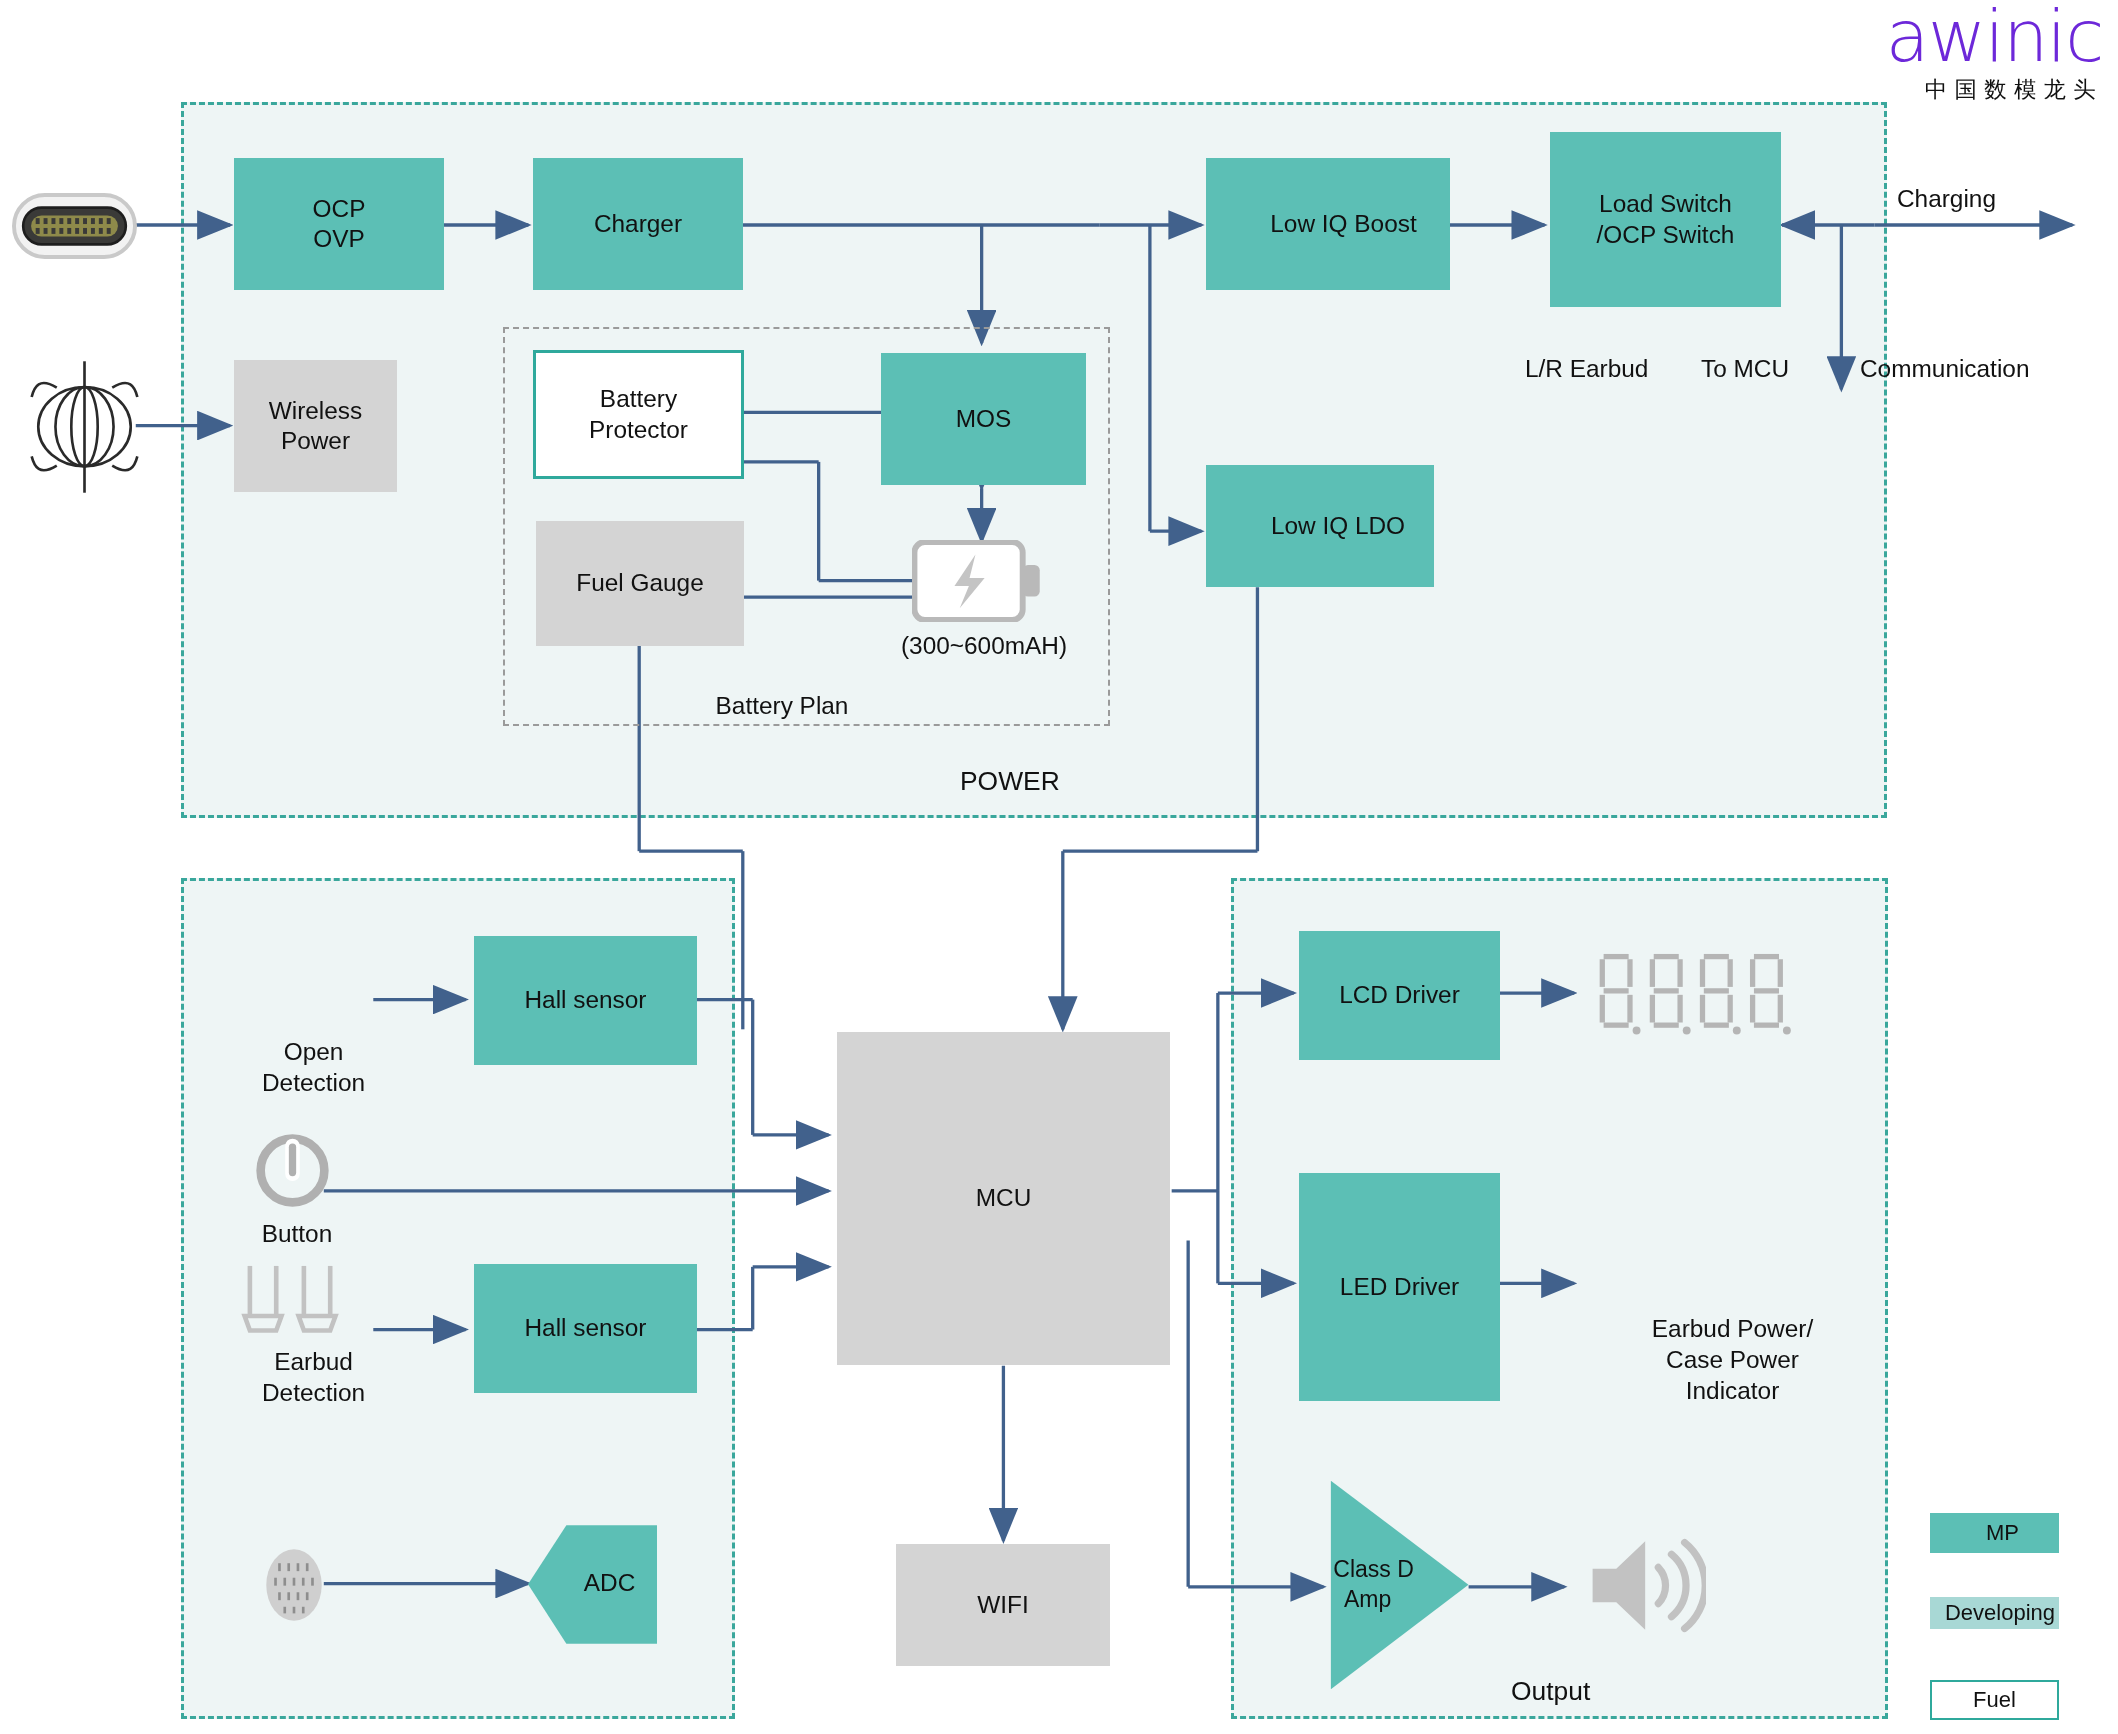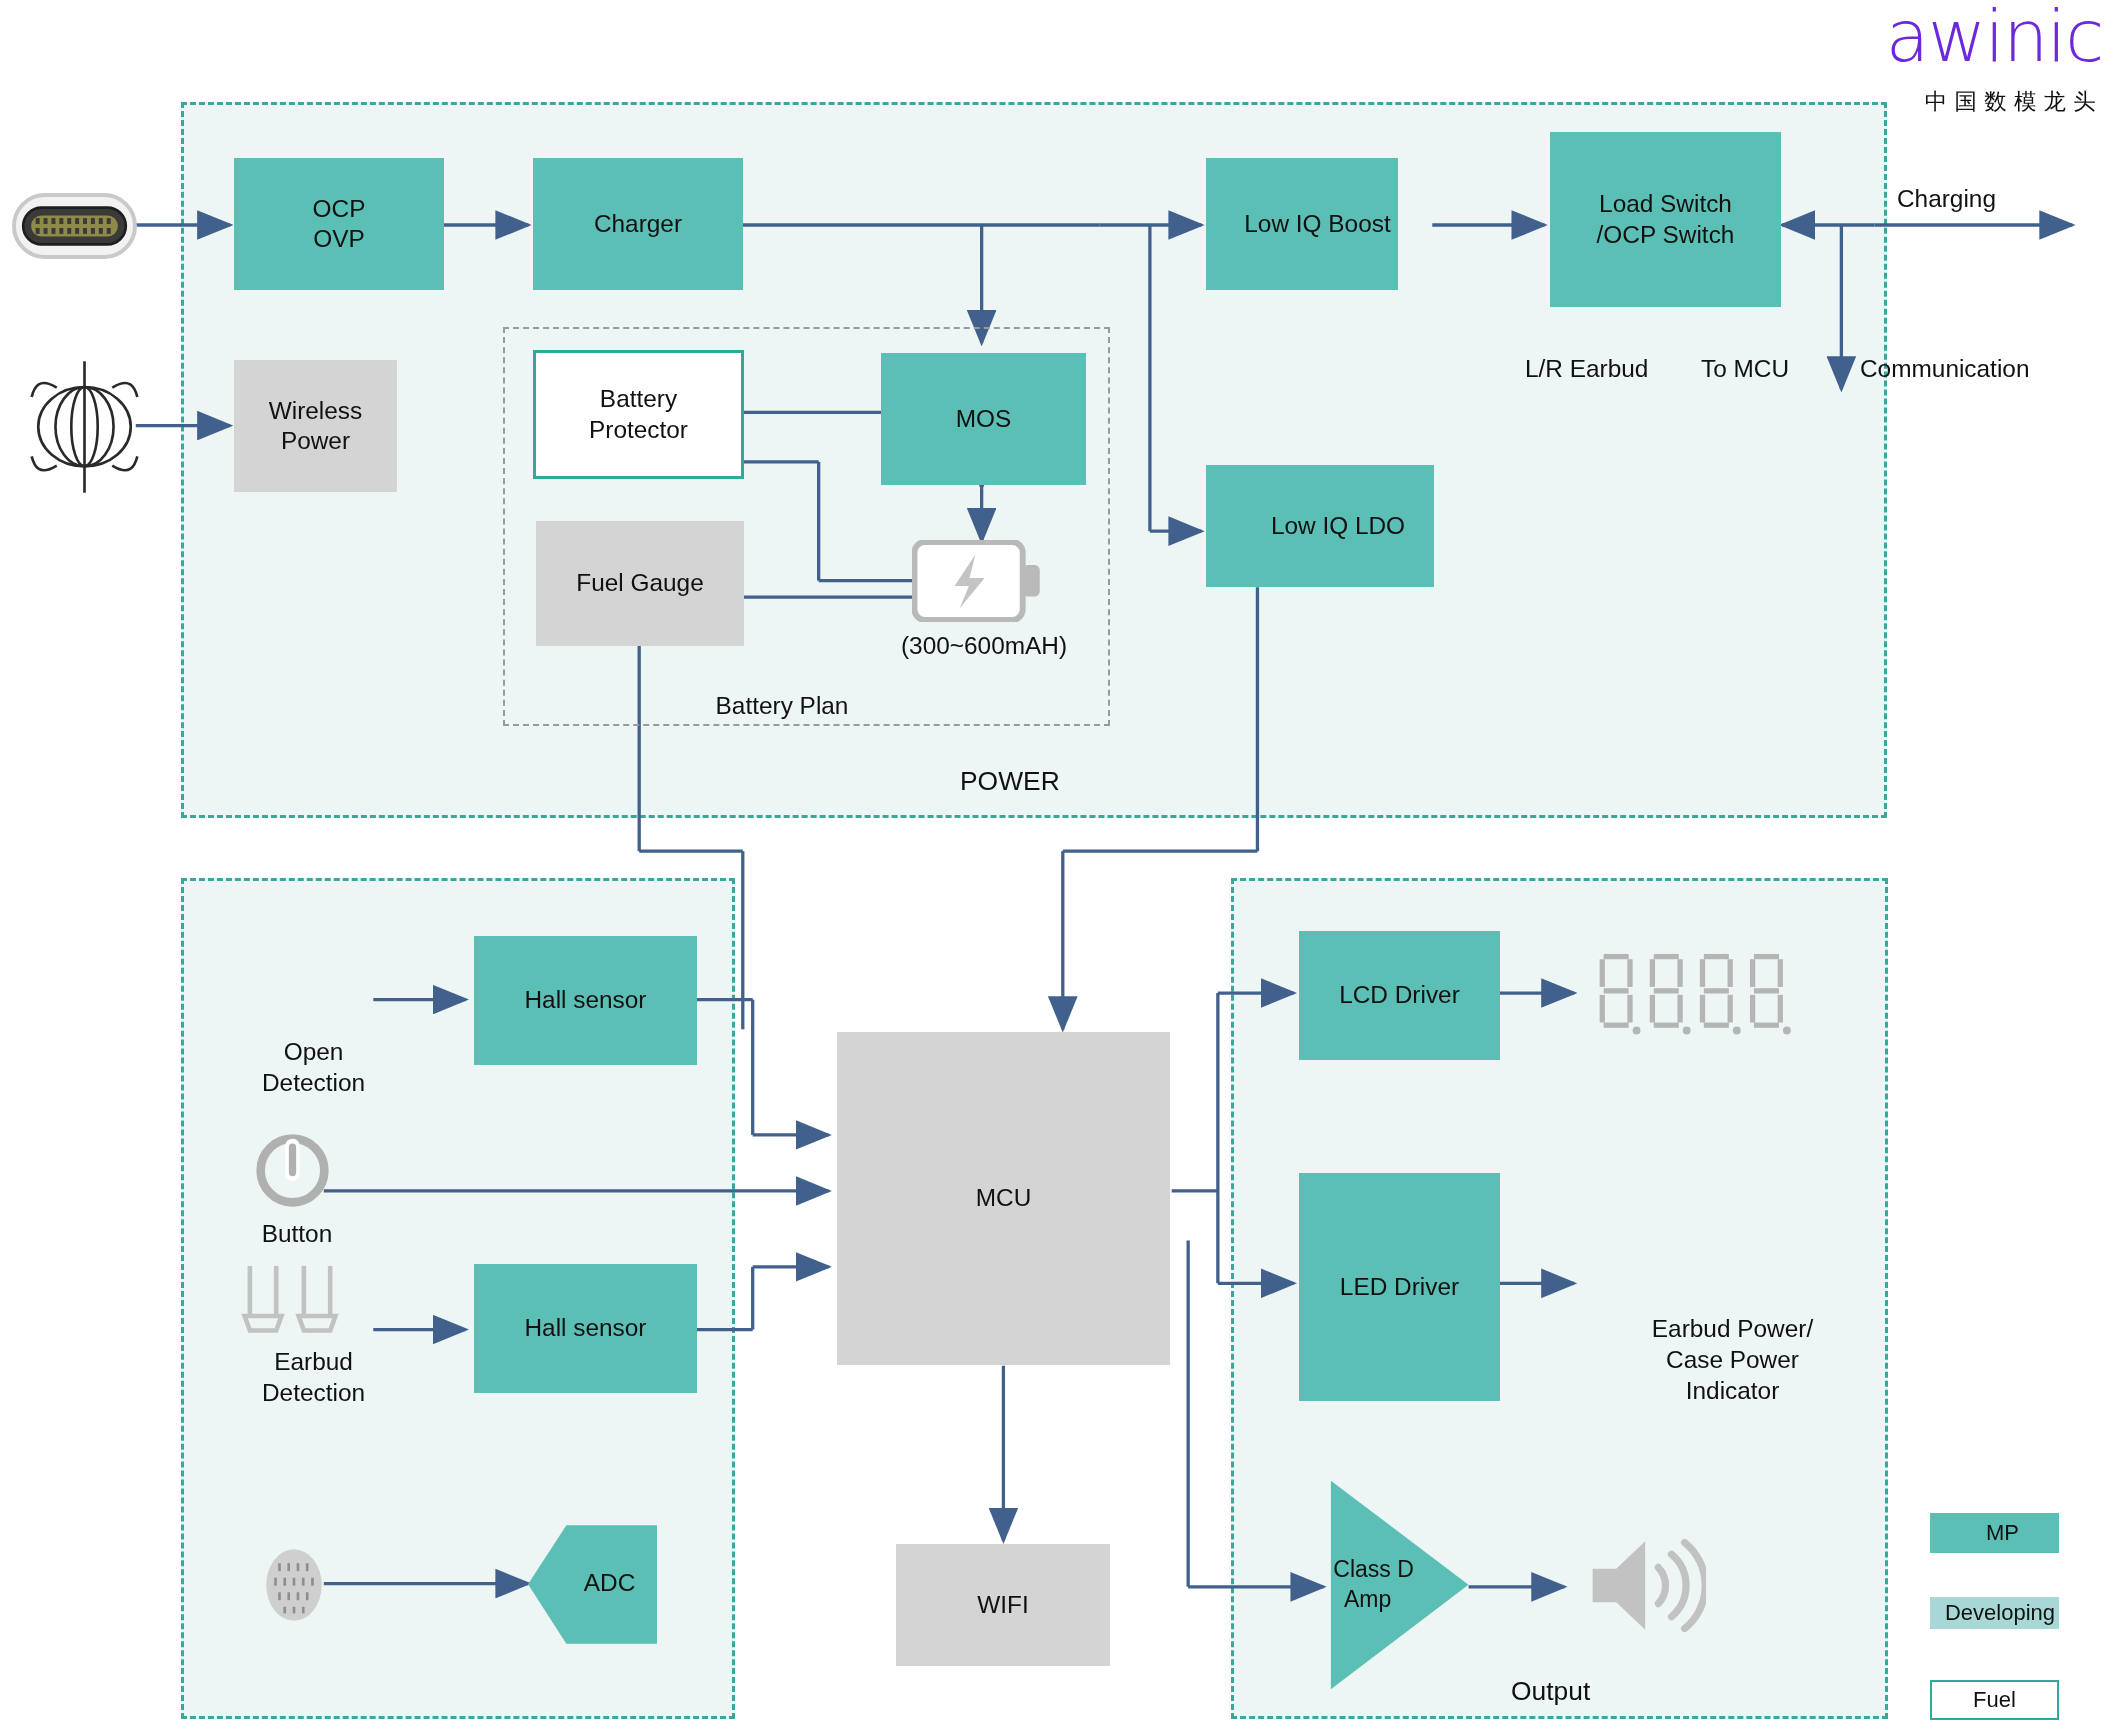--- a/index.html
+++ b/index.html
@@ -26,21 +26,21 @@
   .legend-item{position:absolute;display:flex;align-items:center;justify-content:center;
                font-size:22px;color:#111;box-sizing:border-box;}
   .legend-item.mp{background:#5cbfb5;padding-left:16px;}
   .legend-item.dev{background:#a8d8d5;}
   .legend-item.plan{background:#ffffff;border:2.6px solid #2fa99c;}
 
   
   #logo{position:absolute;right:16px;top:2.6px;text-align:right;}
   #logo .word{font-size:71px;letter-spacing:-1.3px;color:#6d28d9;line-height:0.95;
               font-family:"DejaVu Sans",sans-serif;font-weight:300;}
-  #logo .cn{font-size:22.4px;letter-spacing:7.3px;color:#111;margin-top:16px;
+  #logo .cn{font-size:22.4px;letter-spacing:7.3px;color:#111;margin-top:4px;
             font-family:"DejaVu Sans",sans-serif;}
 
   svg.wires{position:absolute;left:0;top:0;width:2119px;height:1734px;pointer-events:none;}
 </style>
 </head>
 <body>
 
 <div id="logo">
   <div class="word">awinic</div>
   <div class="cn">中国数模龙头</div>
@@ -144,21 +144,21 @@
 
 <div class="blk mp" style="left:533px;top:158px;width:210px;height:132px;">
   <span>Charger</span>
 </div>
 
 <div class="blk gray" style="left:234px;top:360px;width:163px;height:132px;flex-direction:column;">
   <span>Wireless</span>
   <span>Power</span>
 </div>
 
-<div class="blk mp" style="left:1206px;top:158px;width:192px;height:132px;padding-left:31px;">
+<div class="blk mp" style="left:1206px;top:158px;width:244px;height:132px;padding-left:31px;">
   <span>Low IQ Boost</span>
 </div>
 
 <div class="blk mp" style="left:1206px;top:465px;width:228px;height:122px;padding-left:36px;">
   <span>Low IQ LDO</span>
 </div>
 
 <div class="blk mp" style="left:1550px;top:132px;width:231px;height:175px;flex-direction:column;">
   <span>Load Switch</span>
   <span>/OCP Switch</span>

